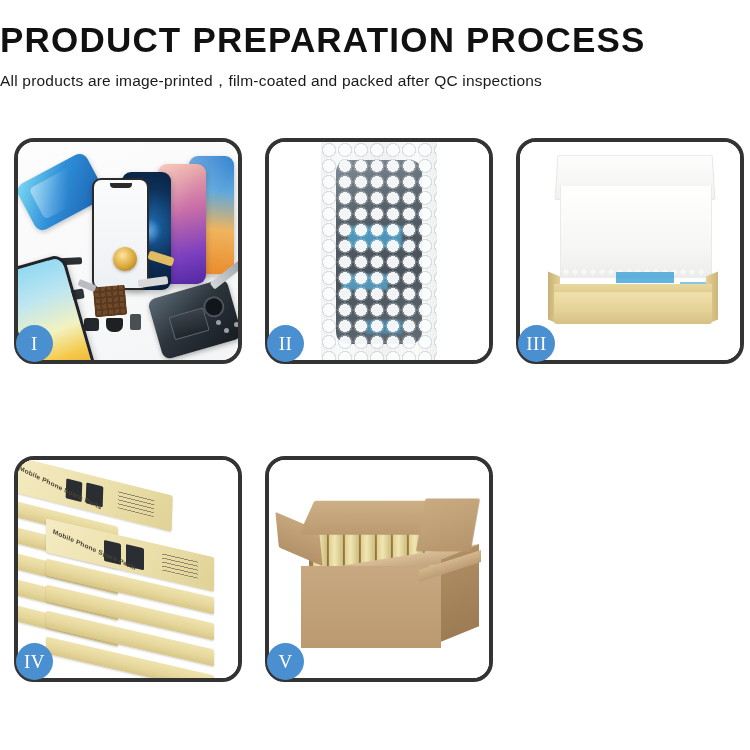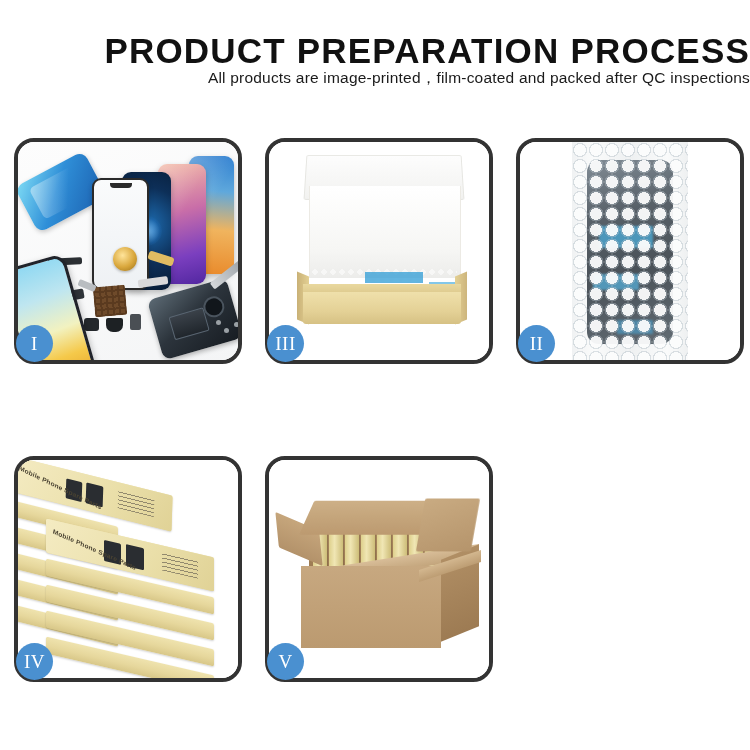--- a/index.html
+++ b/index.html
@@ -5,28 +5,28 @@
   html,body{margin:0;padding:0;}
   body{
     width:750px;height:750px;
     background:#ffffff;
     font-family:"Liberation Sans",sans-serif;
     overflow:hidden;
   }
   .sheet{position:relative;width:750px;height:750px;}
 
   
-  .header{text-align:right;padding-top:33px;}
+  .header{text-align:left;padding-top:22px;}
   .title{
     font-size:35px;font-weight:700;color:#111;
     letter-spacing:1.2px;line-height:1;
     font-family:"Liberation Sans",sans-serif;
   }
   .subtitle{
-    font-size:15.5px;color:#1a1a1a;
+    margin-top:14px;font-size:15.5px;color:#1a1a1a;
     letter-spacing:.2px;font-weight:400;
   }
 
   
   .grid{
     position:absolute;left:14px;top:138px;
     width:722px;
     display:grid;
     grid-template-columns:228px 228px 228px;
     grid-template-rows:226px 226px;
@@ -411,47 +411,47 @@
         <div class="part part-sm6"></div>
         <div class="part part-tool"></div>
         <div class="screw s1"></div>
         <div class="screw s2"></div>
         <div class="screw s3"></div>
       </div>
       <div class="badge">I</div>
     </div>
 
     <div class="panel">
+      <div class="panel-clip p2">
+        <div class="wrapfilm"></div>
+        <div class="wrapitem">
+          <div class="blue1"></div>
+          <div class="blue2"></div>
+          <div class="blue3"></div>
+        </div>
+        <div class="bubbles2"></div>
+        <div class="bubbles"></div>
+      </div>
+      <div class="badge">II</div>
+    </div>
+
+    <div class="panel">
       <div class="panel-clip p3">
         <div class="box3-lidback"></div>
         <div class="box3-inner"></div>
         <div class="box3-content">
           <div class="bc-blue"></div>
           <div class="bc-blue2"></div>
         </div>
         <div class="box3-sideL"></div>
         <div class="box3-sideR"></div>
         <div class="box3-lip"></div>
         <div class="box3-front"></div>
       </div>
       <div class="badge">III</div>
-    </div>
-
-    <div class="panel">
-      <div class="panel-clip p2">
-        <div class="wrapfilm"></div>
-        <div class="wrapitem">
-          <div class="blue1"></div>
-          <div class="blue2"></div>
-          <div class="blue3"></div>
-        </div>
-        <div class="bubbles2"></div>
-        <div class="bubbles"></div>
-      </div>
-      <div class="badge">II</div>
     </div>
 
     <div class="panel">
       <div class="panel-clip p4">
         <div class="stackwrap">
 
           <div class="sbox" style="left:-2px;top:54px;width:102px;height:16px;transform:skewY(14deg);"></div>
           <div class="sbox" style="left:-2px;top:80px;width:102px;height:16px;transform:skewY(14deg);"></div>
           <div class="sbox" style="left:-2px;top:106px;width:102px;height:16px;transform:skewY(14deg);"></div>
           <div class="sbox" style="left:-2px;top:132px;width:102px;height:16px;transform:skewY(14deg);"></div>

